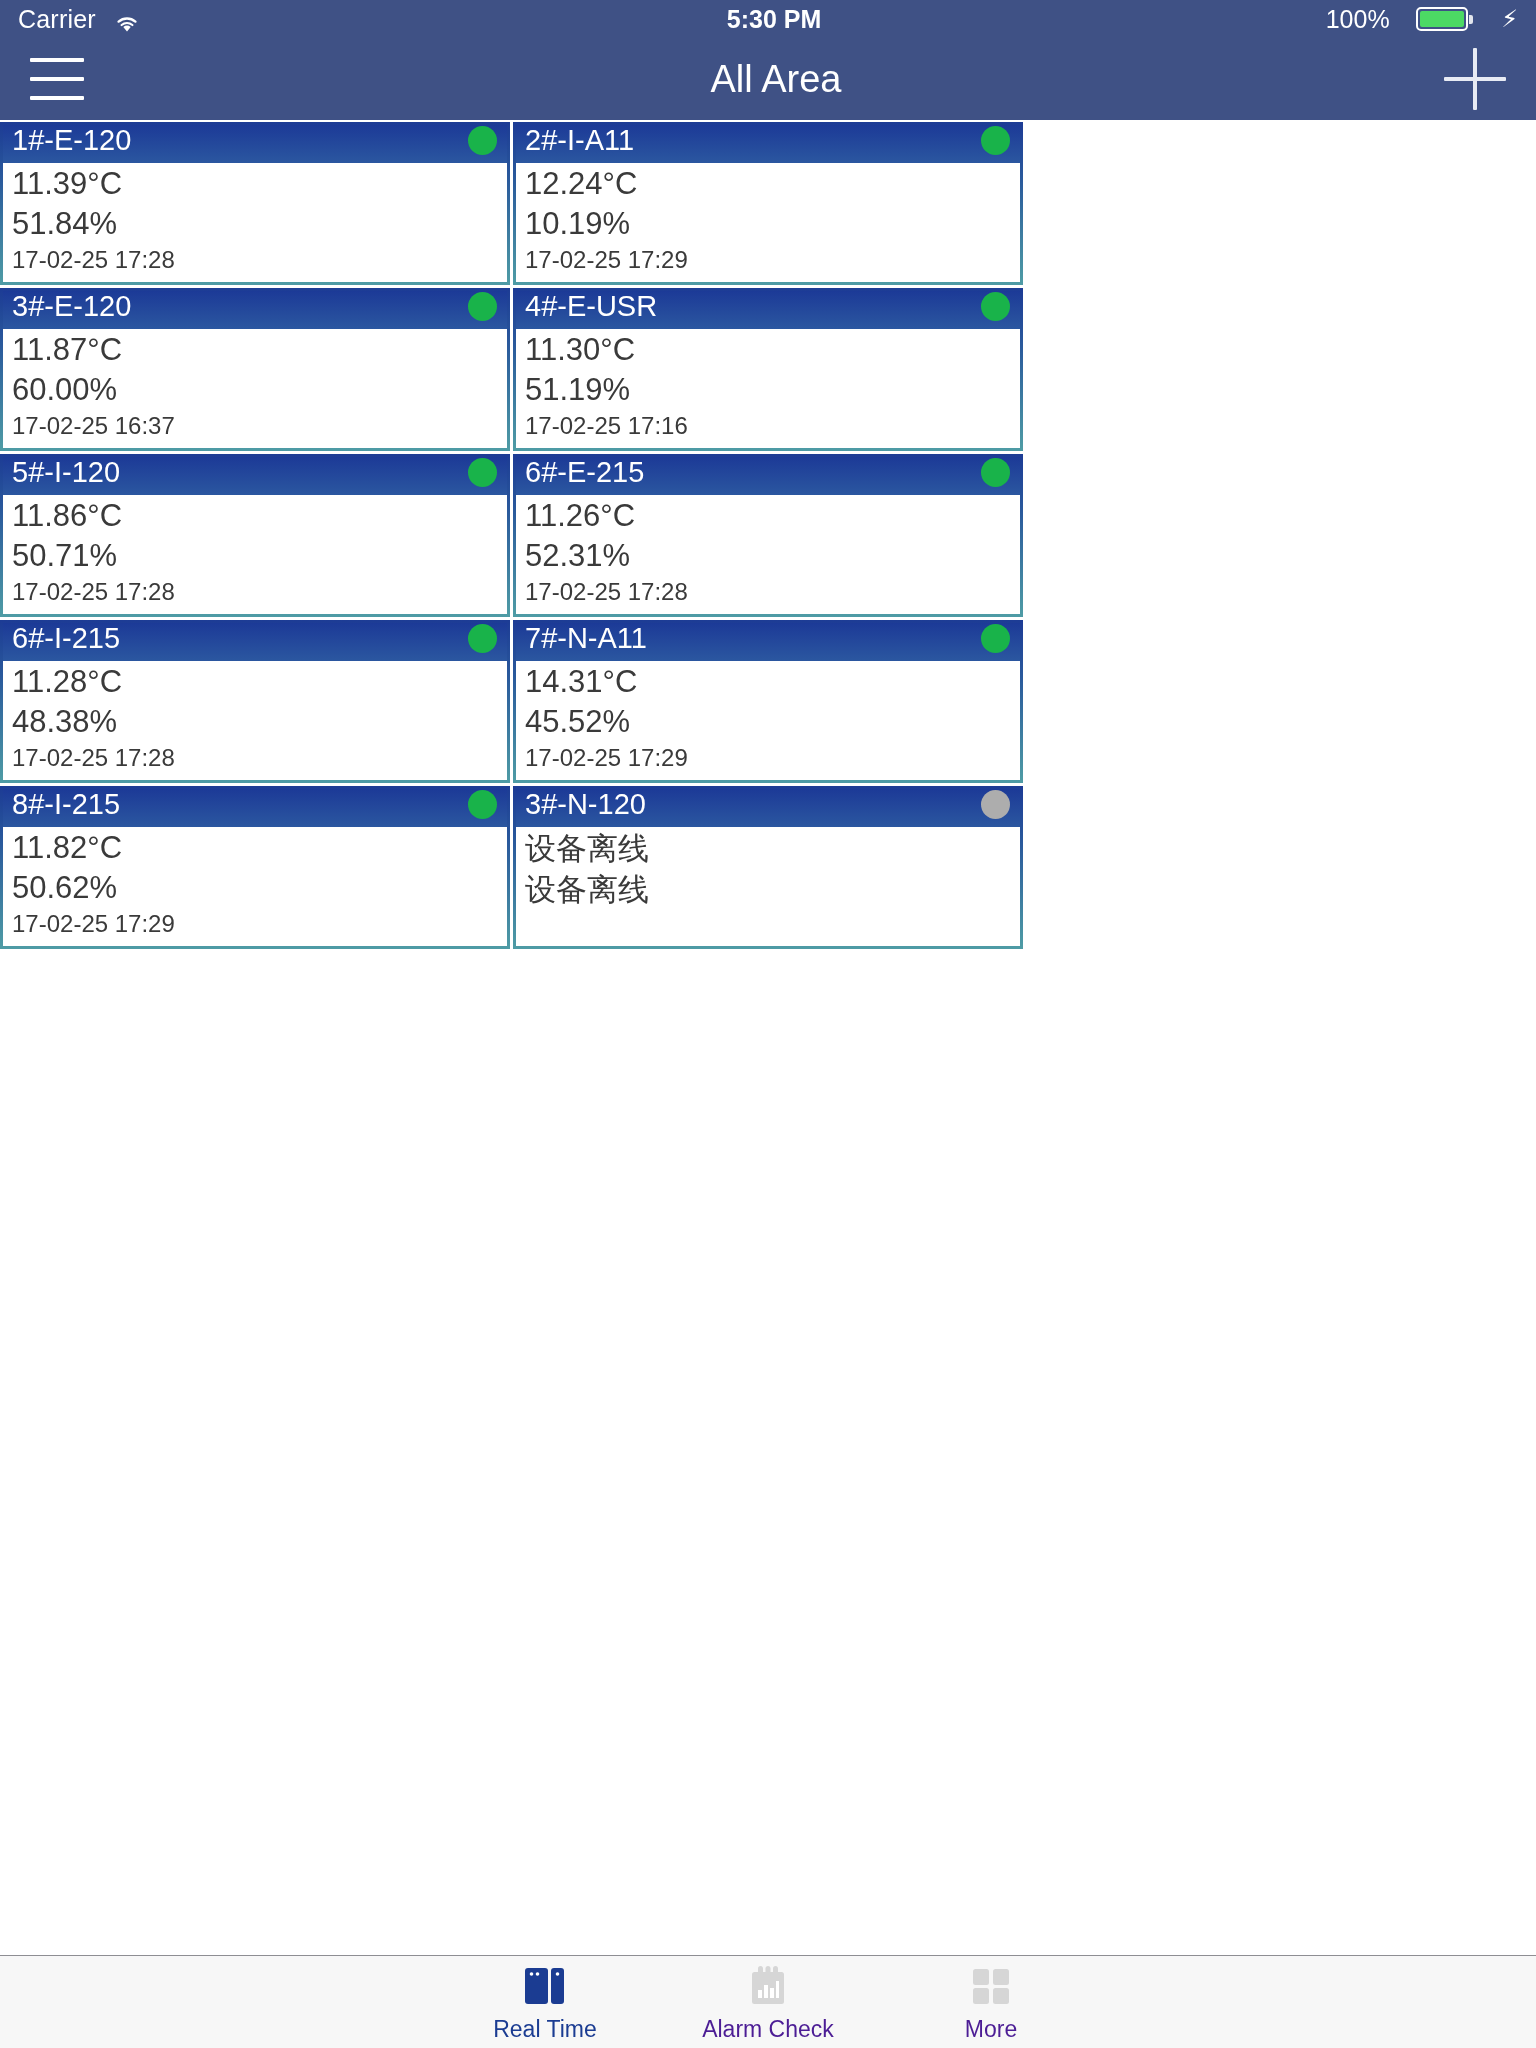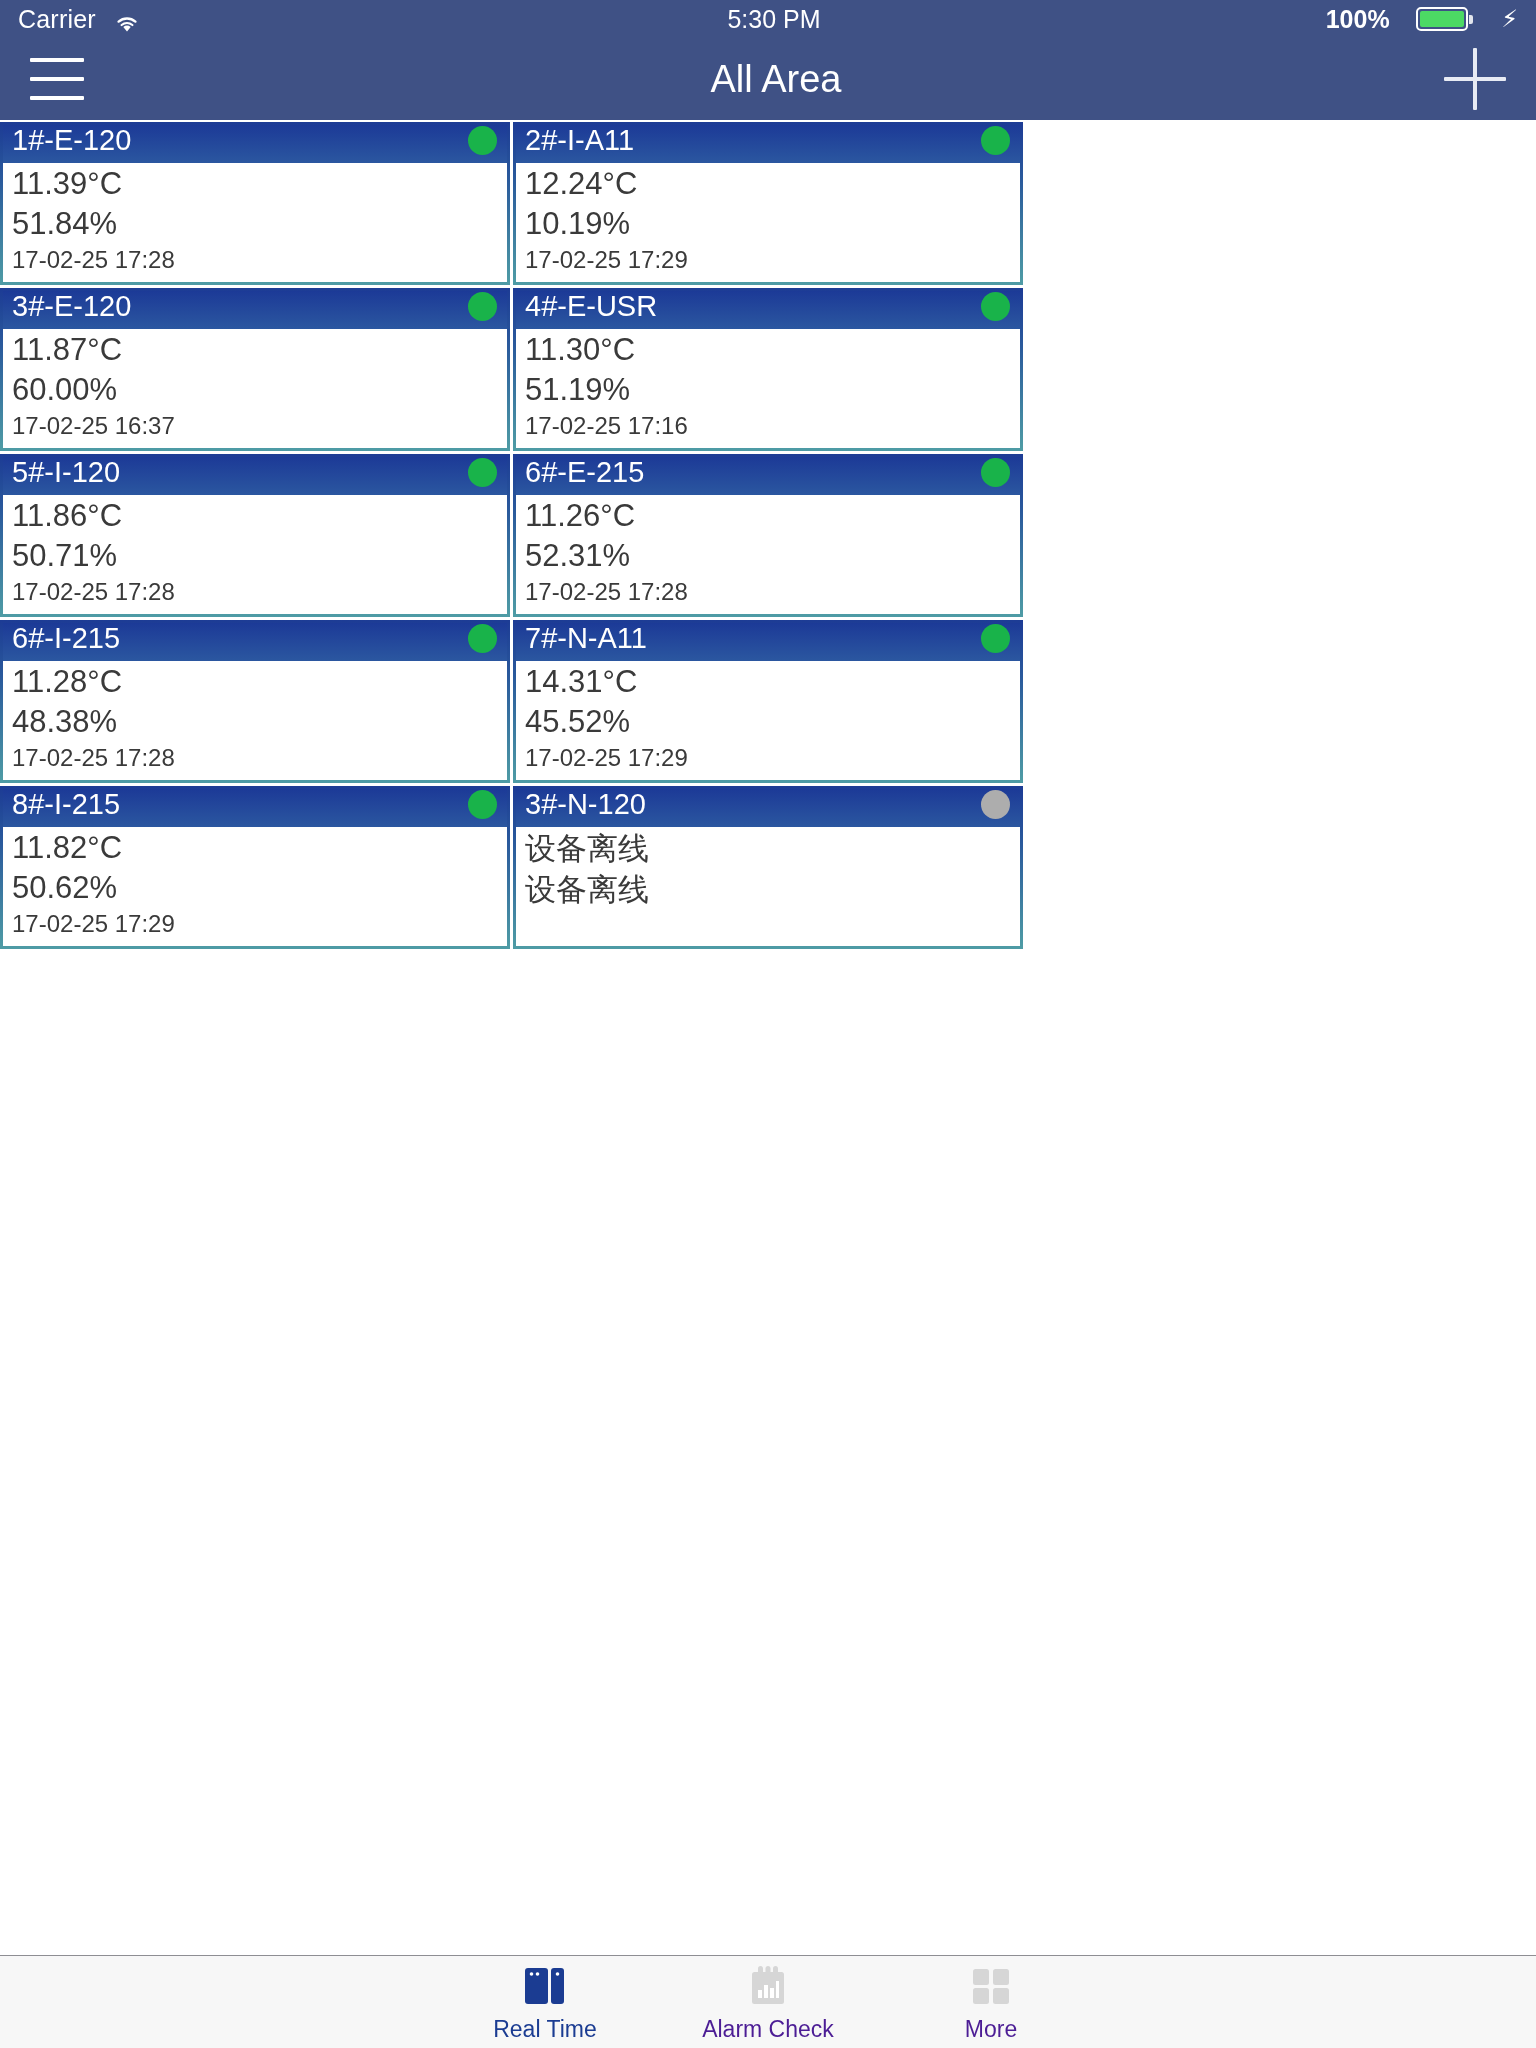--- a/index.html
+++ b/index.html
@@ -13,25 +13,25 @@
 
   
   .statusbar {
     height:38px; background:#3f5185; color:#ffffff;
     display:flex; align-items:center; position:relative;
     padding:0 18px; flex:0 0 38px;
   }
   .sb-left { display:flex; align-items:center; gap:18px; font-size:25px; letter-spacing:.2px; }
   .sb-center {
     position:absolute; left:12px; right:0; text-align:center;
-    font-size:25px; font-weight:normal; pointer-events:none;
+    font-size:25px; font-weight:bold; pointer-events:none;
   }
   .sb-right {
     margin-left:auto; display:flex; align-items:center; gap:26px;
-    font-size:25px; position:relative; z-index:2;font-weight:bold;
+    font-size:25px; position:relative; z-index:2;
   }
   .wifi-icon { display:inline-block; width:26px; height:20px; position:relative; top:2px; }
 
   .battery { display:flex; align-items:center; }
   .batt-body {
     width:52px; height:24px; border:2.5px solid #ffffff; border-radius:5px;
     padding:2px; display:flex; align-items:center;
   }
   .batt-fill { background:#4cd964; height:100%; border-radius:2px; }
   .batt-cap { width:4px; height:9px; background:#ffffff; border-radius:0 2px 2px 0; margin-left:1.5px; opacity:.85; }

